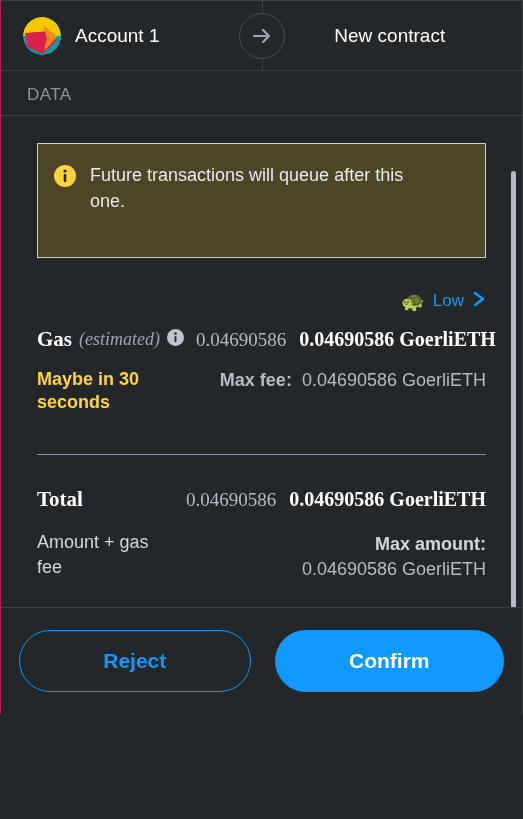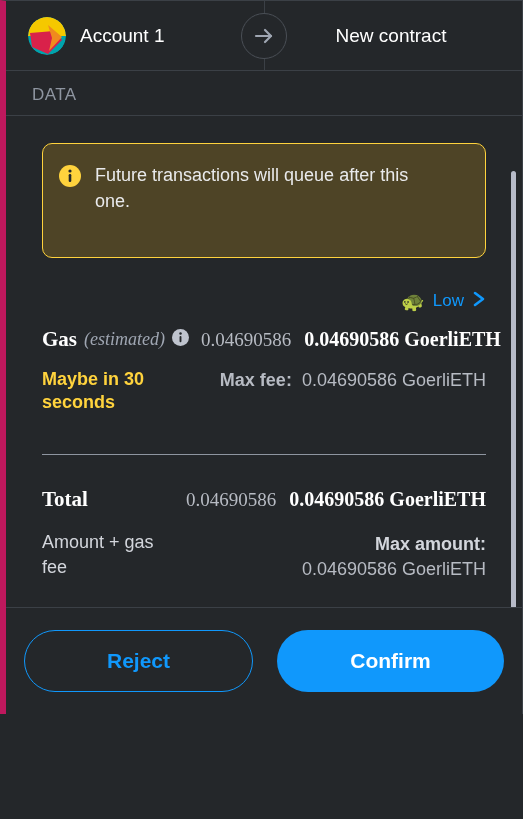--- a/index.html
+++ b/index.html
@@ -11,21 +11,21 @@
     font-family: "Liberation Sans", sans-serif;
     overflow: hidden;
   }
 
   #app {
     position: relative;
     width: 523px;
     height: 714px;
     background: #24272a;
     border-top: 1px solid #3b4046;
-    border-left: 6px solid #be185d;
+    border-left: 1px solid #be185d;
     border-right: 1px solid #3b4046;
     display: flex;
     flex-direction: column;
   }
 
   
   .header {
     position: relative;
     height: 70px;
     flex: 0 0 70px;
@@ -144,21 +144,21 @@
     height: 545px;
     background: #b7bbc8;
     border-radius: 3px;
   }
 
   
   .banner {
     margin-top: 27px;
     background: #4e4426;
     border: 1px solid #ffd33d;
-    border-radius: 10px;
+    border-radius: 0;
     padding: 19px 18px 22px 16px;
     display: flex;
     gap: 14px;
     align-items: flex-start;
     min-height: 115px;
   }
   .banner-icon { flex: 0 0 auto; margin-top: 2px; }
   .banner-text {
     font-size: 18px;
     color: #e9eaec;

